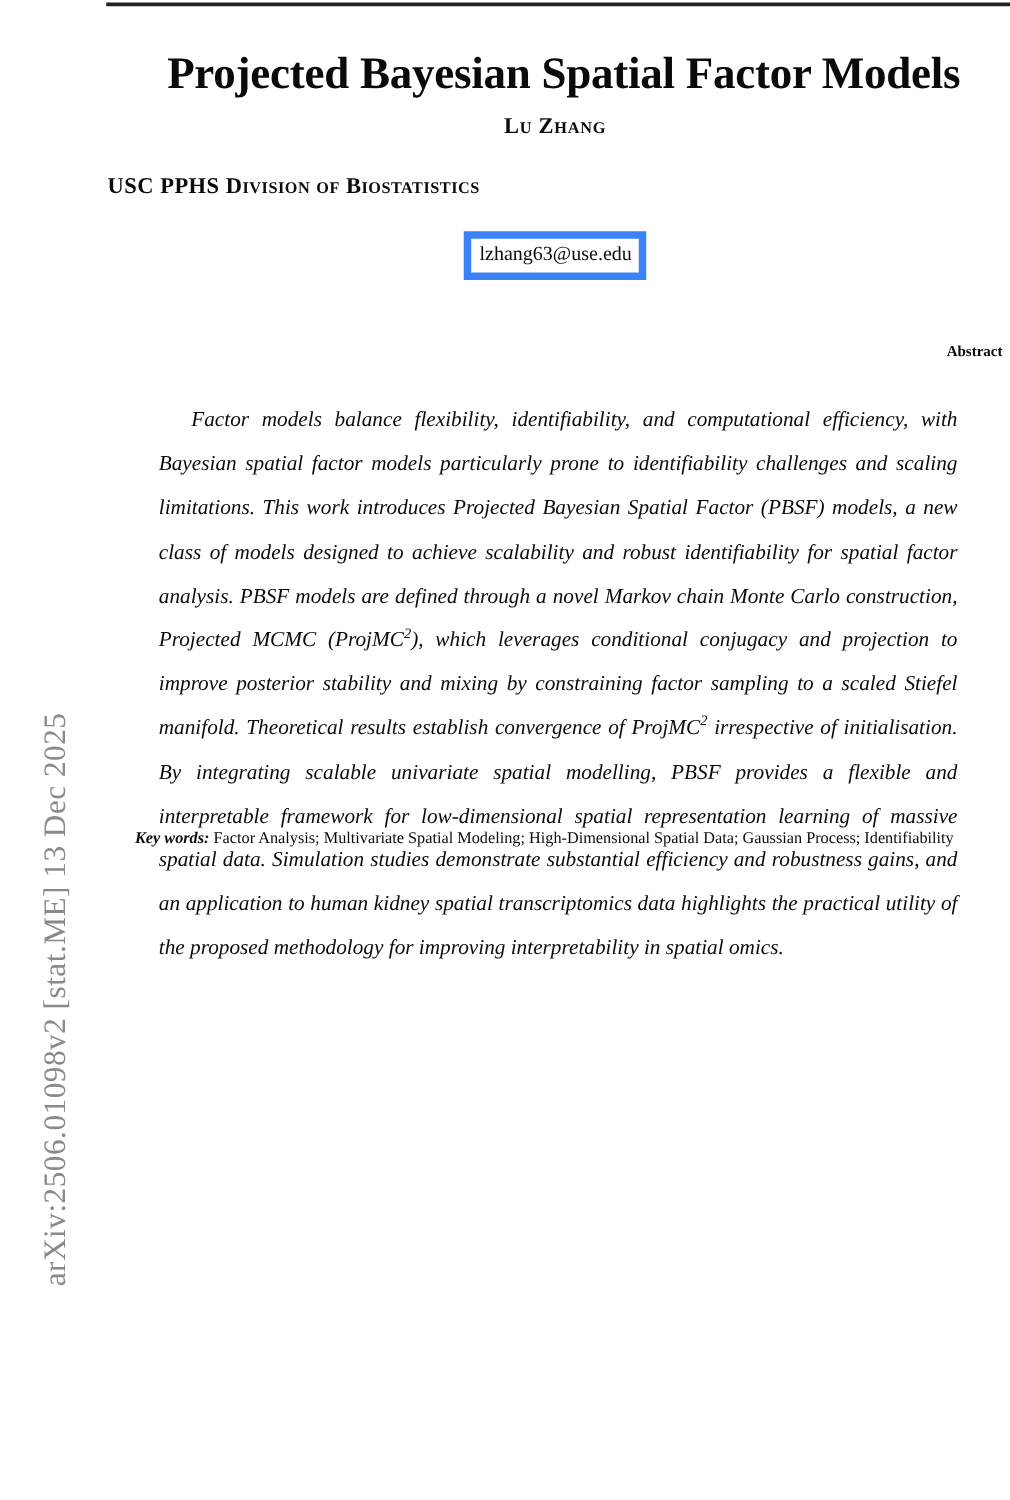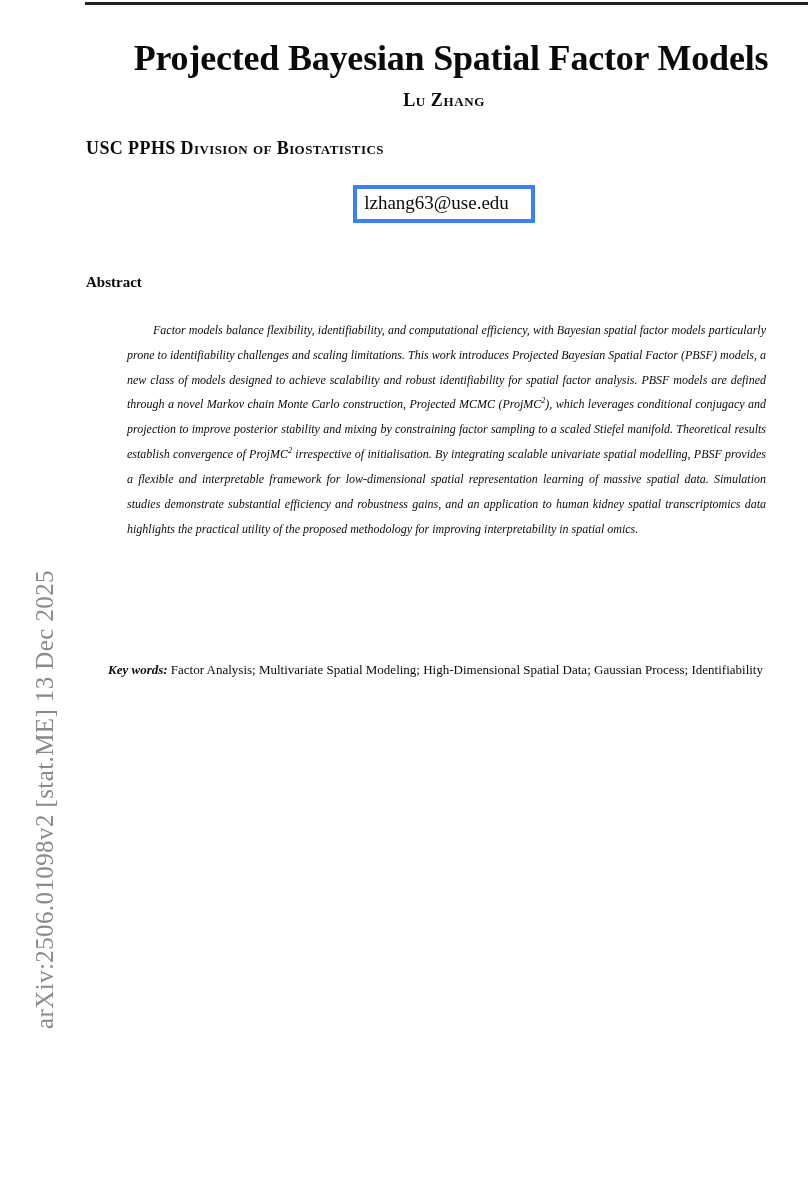--- a/index.html
+++ b/index.html
@@ -91,46 +91,46 @@
 
   .email-wrap {
     position: absolute;
     left: 86px;
     top: 185px;
     width: 716px;
     text-align: center;
   }
   .email-link {
     display: inline-block;
-    border: 4px solid #3b82f6;
-    padding: 4px 22px 5px 7px;
-    font-size: 19px;
+    border: 6px solid #3b82f6;
+    padding: 4px 6px 5px 7px;
+    font-size: 16px;
     color: #0a0a0a;
     text-decoration: none;
     line-height: 1.1;
   }
 
   .abstract-heading {
     position: absolute;
     left: 86px;
     top: 274px;
     width: 716px;
-    text-align: left;
-    font-size: 15px;
+    text-align: right;
+    font-size: 12px;
     font-weight: bold;
   }
 
   .abstract-body {
     position: absolute;
     left: 127px;
     top: 318px;
     width: 639px;
     text-align: justify;
     font-style: italic;
-    font-size: 12px;
+    font-size: 17px;
     line-height: 2.07;
     text-indent: 26px;
     hyphens: none;
   }
   .abstract-body sup {
     font-size: 0.68em;
     vertical-align: super;
     line-height: 0;
   }
 

